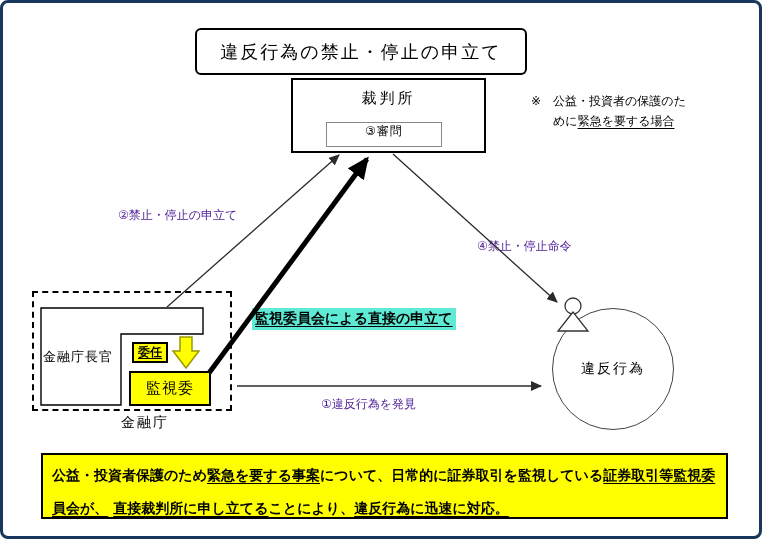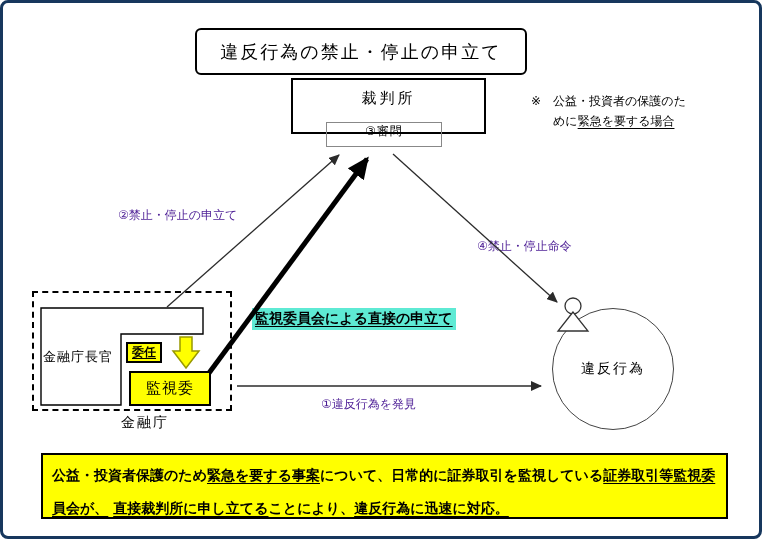--- a/index.html
+++ b/index.html
@@ -10,21 +10,21 @@
     border:3px solid #17375D;border-radius:8px;overflow:hidden;
   }
   .abs{position:absolute;}
   .title-box{
     left:192px;top:15px;width:332px;height:47px;
     border:2px solid #000;border-radius:6px;
     display:flex;align-items:center;justify-content:center;
     font-size:18px;letter-spacing:2px;color:#000;z-index:2;margin-top:10px;
   }
   .court-box{
-    left:288px;top:75px;width:195px;height:56px;
+    left:288px;top:75px;width:195px;height:75px;
     border:2px solid #000;background:#fff;z-index:2;
   }
   .court-name{position:absolute;top:9px;left:0;width:100%;text-align:center;font-size:15px;letter-spacing:3px;}
   .hearing-box{
     position:absolute;left:33px;top:42px;width:116px;height:25px;
     border:1px solid #888;display:flex;align-items:flex-start;justify-content:center;
     font-size:12px;letter-spacing:1px;
   }
   .note{left:528px;top:88px;width:215px;display:flex;gap:12px;font-size:12px;line-height:20px;z-index:2;}
   .note .marker{flex:0 0 auto;}
@@ -35,21 +35,21 @@
   .lbl-direct{
     left:249px;top:305px;background:#5eead4;font-weight:bold;font-size:14px;
     padding:2px 3px;text-decoration:underline;text-underline-offset:3px;white-space:nowrap;z-index:2;
   }
   .lbl-discover{left:318px;top:393px;}
   .dashed-box{left:29px;top:288px;width:200px;height:120px;border:2px dashed #000;z-index:1;}
   .svg-under{left:0;top:0;z-index:1;}
   .svg-over{left:0;top:0;z-index:3;pointer-events:none;}
   .commissioner{left:40px;top:345px;font-size:13px;letter-spacing:1px;z-index:2;}
   .delegate-box{
-    left:123px;top:339px;width:36px;height:21px;background:#FFFF00;border:2px solid #000;
+    left:129px;top:339px;width:36px;height:21px;background:#FFFF00;border:2px solid #000;
     display:flex;align-items:center;justify-content:center;
     font-size:12px;font-weight:bold;text-decoration:underline;text-underline-offset:2px;z-index:2;
   }
   .sesc-box{
     left:126px;top:368px;width:82px;height:35px;background:#FFFF00;border:2px solid #000;
     display:flex;align-items:center;justify-content:center;font-size:15px;letter-spacing:1px;z-index:2;
   }
   .agency-label{left:118px;top:411px;font-size:14px;letter-spacing:2px;z-index:2;}
   .violation-circle{
     left:549px;top:305px;width:122px;height:122px;border:1.3px solid #444;border-radius:50%;

